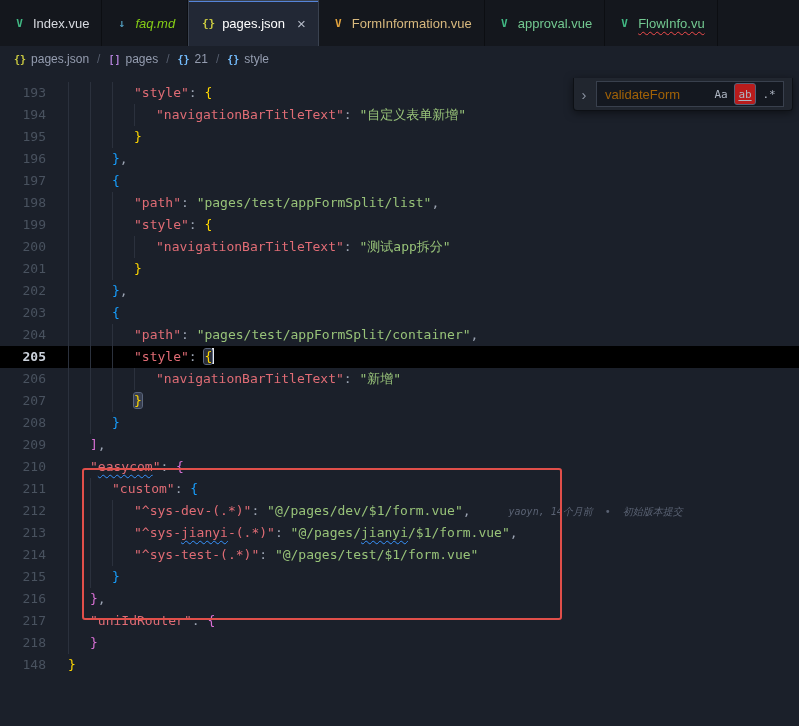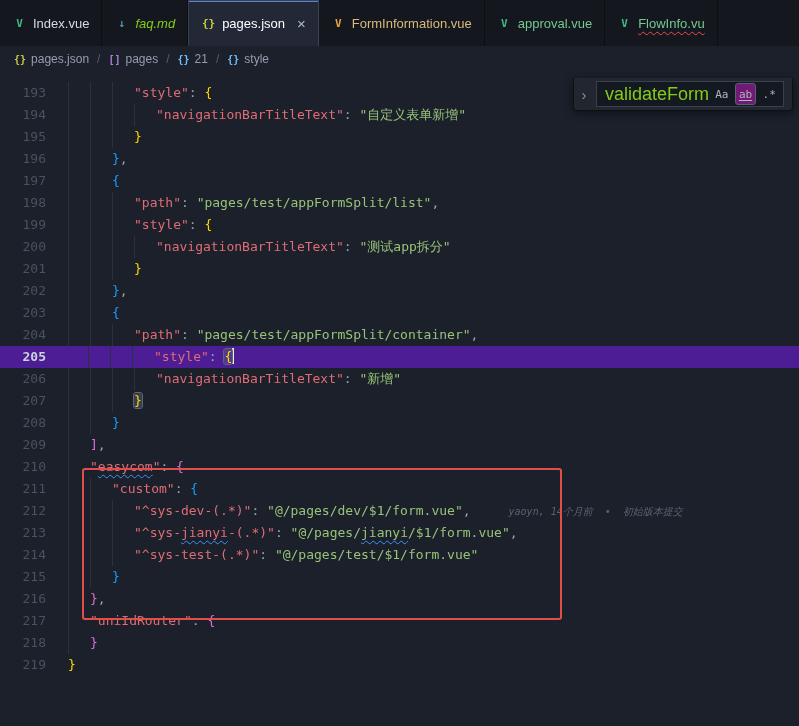--- a/index.html
+++ b/index.html
@@ -21,21 +21,21 @@
   .breadcrumb{height:26px;display:flex;align-items:center;padding-left:14px;gap:6px;
     font-size:12px;color:#959db0;background:#1b202a;}
   .bc-item{display:flex;align-items:center;gap:5px;cursor:pointer;}
   .bc-icon{font-size:10px;font-weight:700;font-family:"DejaVu Sans Mono",monospace;}
   .bc-sep{color:#555d6d;margin:0 2px;}
 
   
   .editor{position:absolute;top:72px;left:0;right:0;bottom:0;background:#1b202a;padding-top:10px;}
   .code-line{display:flex;height:22px;line-height:22px;white-space:pre;
     font-family:"DejaVu Sans Mono",monospace;font-size:13px;}
-  .code-line.current{background:#4c1d95;gap:20px;}
+  .code-line.current{background:#000000;}
   .gutter{flex:none;width:46px;text-align:right;color:#49525f;user-select:none;}
   .code-line.current .gutter{color:#ccd2dc;font-weight:700;}
   .line-content{margin-left:22px;white-space:pre;position:relative;}
   .ind{display:inline-block;width:22px;height:22px;vertical-align:top;
     box-shadow:inset 1px 0 0 #2b313d;}
   .tk-k{color:#e06c75;}
   .tk-s{color:#98c379;}
   .tk-p{color:#9da5b4;}
   .tk-bg{color:#ffd700;}
   .tk-bo{color:#da70d6;}
@@ -49,24 +49,24 @@
   .annotation-box{position:absolute;left:82px;top:468px;width:476px;height:148px;
     border:2px solid #e14f4a;border-radius:3px;pointer-events:none;z-index:5;}
 
   
   .find-widget{position:absolute;top:78px;right:6px;height:32px;display:flex;align-items:center;
     gap:6px;background:#21262f;border:1px solid #0d1015;border-top:none;border-radius:0 0 4px 4px;
     box-shadow:0 2px 8px rgba(0,0,0,.5);padding:0 8px 0 4px;z-index:6;}
   .chev{color:#8b93a1;font-size:15px;width:12px;text-align:center;cursor:pointer;}
   .find-input{display:flex;align-items:center;background:#141820;border:1px solid #39404d;
     height:24px;padding:0 4px;gap:3px;width:178px;}
-  .find-text{flex:1;color:#84cc16;font-size:18px;padding-left:4px;}
+  .find-text{flex:1;color:#a16207;font-size:13px;padding-left:4px;}
   .find-btn{width:20px;height:20px;display:flex;align-items:center;justify-content:center;
     color:#aeb6c2;font-size:11px;border-radius:3px;cursor:pointer;font-family:"DejaVu Sans Mono",monospace;}
-  .find-btn.on{background:#701a75;border:1px solid #566077;}
+  .find-btn.on{background:#b91c1c;border:1px solid #566077;}
   .find-btn.uw{text-decoration:underline;text-underline-offset:2px;}
 </style>
 </head>
 <body>
 
 <div class="viewport">
 
   <div class="tab-bar">
       <div class="tab">
         <span class="tab-icon" style="color: rgb(65, 184, 131);">V</span>
@@ -138,21 +138,21 @@
         <div class="code-line"><span class="gutter">209</span><span class="line-content"><span class="ind"></span><span class="tk tk-bo">]</span><span class="tk tk-p">,</span></span></div>
         <div class="code-line"><span class="gutter">210</span><span class="line-content"><span class="ind"></span><span class="tk tk-k">"</span><span class="tk tk-k tk-sq">easycom</span><span class="tk tk-k">"</span><span class="tk tk-p">: </span><span class="tk tk-bo">{</span></span></div>
         <div class="code-line"><span class="gutter">211</span><span class="line-content"><span class="ind"></span><span class="ind"></span><span class="tk tk-k">"custom"</span><span class="tk tk-p">: </span><span class="tk tk-bb">{</span></span></div>
         <div class="code-line"><span class="gutter">212</span><span class="line-content"><span class="ind"></span><span class="ind"></span><span class="ind"></span><span class="tk tk-k">"^sys-dev-(.*)"</span><span class="tk tk-p">: </span><span class="tk tk-s">"@/pages/dev/$1/form.vue"</span><span class="tk tk-p">,</span><span class="blame">yaoyn, 14个月前  •  初始版本提交</span></span></div>
         <div class="code-line"><span class="gutter">213</span><span class="line-content"><span class="ind"></span><span class="ind"></span><span class="ind"></span><span class="tk tk-k">"^sys-</span><span class="tk tk-k tk-sq">jianyi</span><span class="tk tk-k">-(.*)"</span><span class="tk tk-p">: </span><span class="tk tk-s">"@/pages/</span><span class="tk tk-s tk-sq">jianyi</span><span class="tk tk-s">/$1/form.vue"</span><span class="tk tk-p">,</span></span></div>
         <div class="code-line"><span class="gutter">214</span><span class="line-content"><span class="ind"></span><span class="ind"></span><span class="ind"></span><span class="tk tk-k">"^sys-test-(.*)"</span><span class="tk tk-p">: </span><span class="tk tk-s">"@/pages/test/$1/form.vue"</span></span></div>
         <div class="code-line"><span class="gutter">215</span><span class="line-content"><span class="ind"></span><span class="ind"></span><span class="tk tk-bb">}</span></span></div>
         <div class="code-line"><span class="gutter">216</span><span class="line-content"><span class="ind"></span><span class="tk tk-bo">}</span><span class="tk tk-p">,</span></span></div>
         <div class="code-line"><span class="gutter">217</span><span class="line-content"><span class="ind"></span><span class="tk tk-k">"uniIdRouter"</span><span class="tk tk-p">: </span><span class="tk tk-bo">{</span></span></div>
         <div class="code-line"><span class="gutter">218</span><span class="line-content"><span class="ind"></span><span class="tk tk-bo">}</span></span></div>
-        <div class="code-line"><span class="gutter">219</span><span class="line-content"><span class="tk tk-bg">}</span></span></div>
+        <div class="code-line"><span class="gutter">148</span><span class="line-content"><span class="tk tk-bg">}</span></span></div>
       </div>
   </div>
 
   <div class="annotation-box"></div>
 
   <div class="find-widget">
     <span class="chev">›</span>
     <div class="find-input">
       <span class="find-text">validateForm</span>
       <span class="find-btn">Aa</span>

